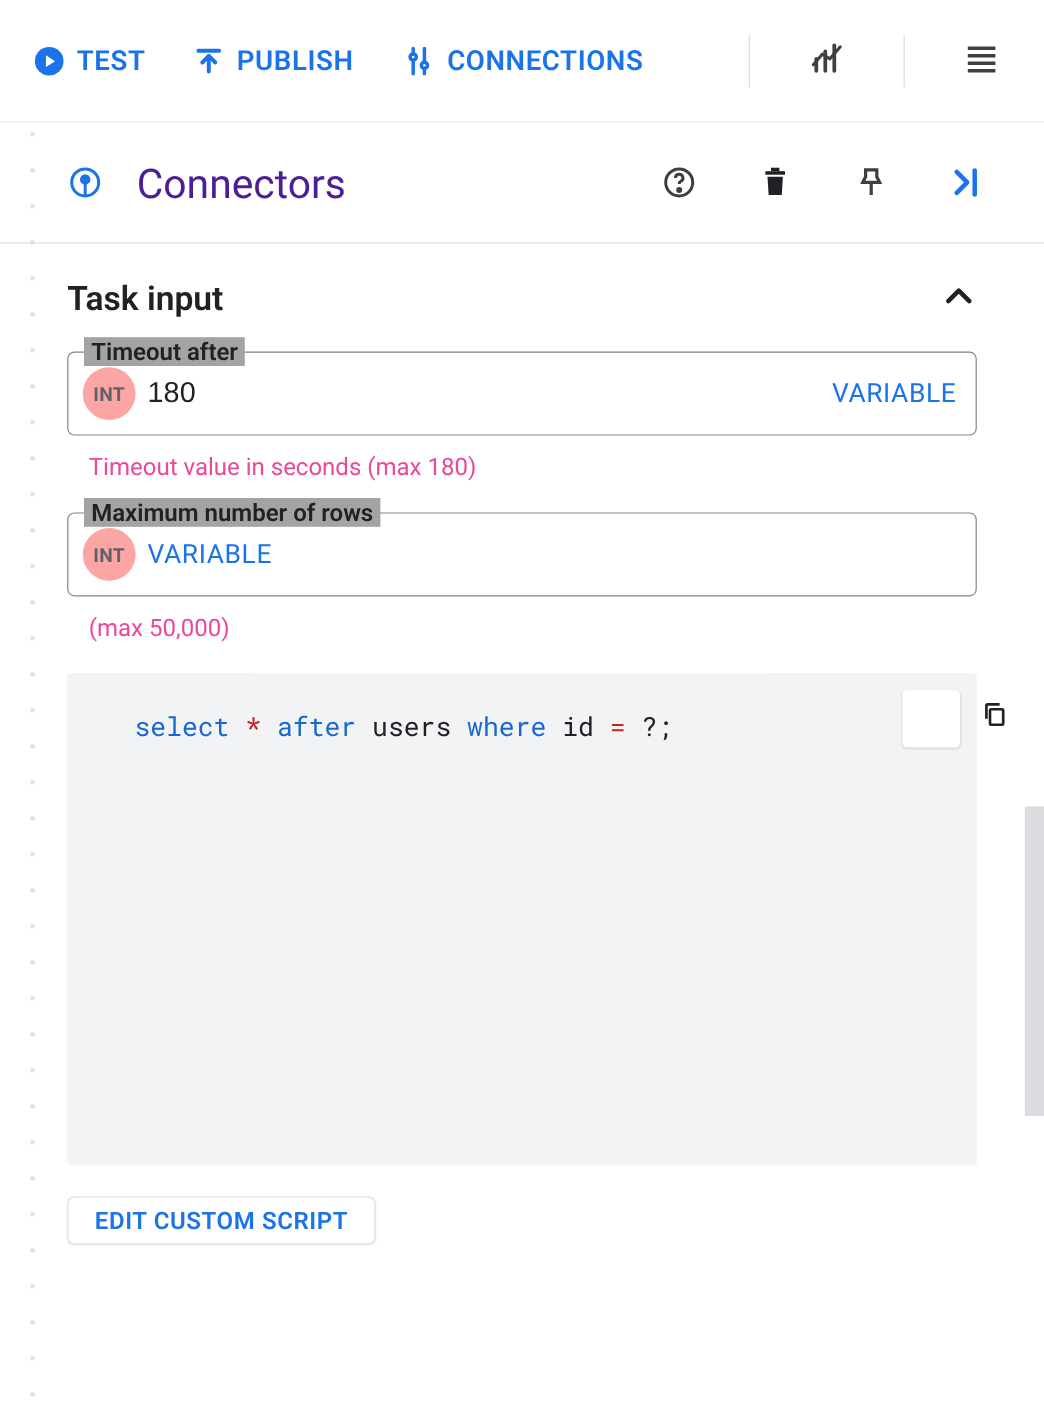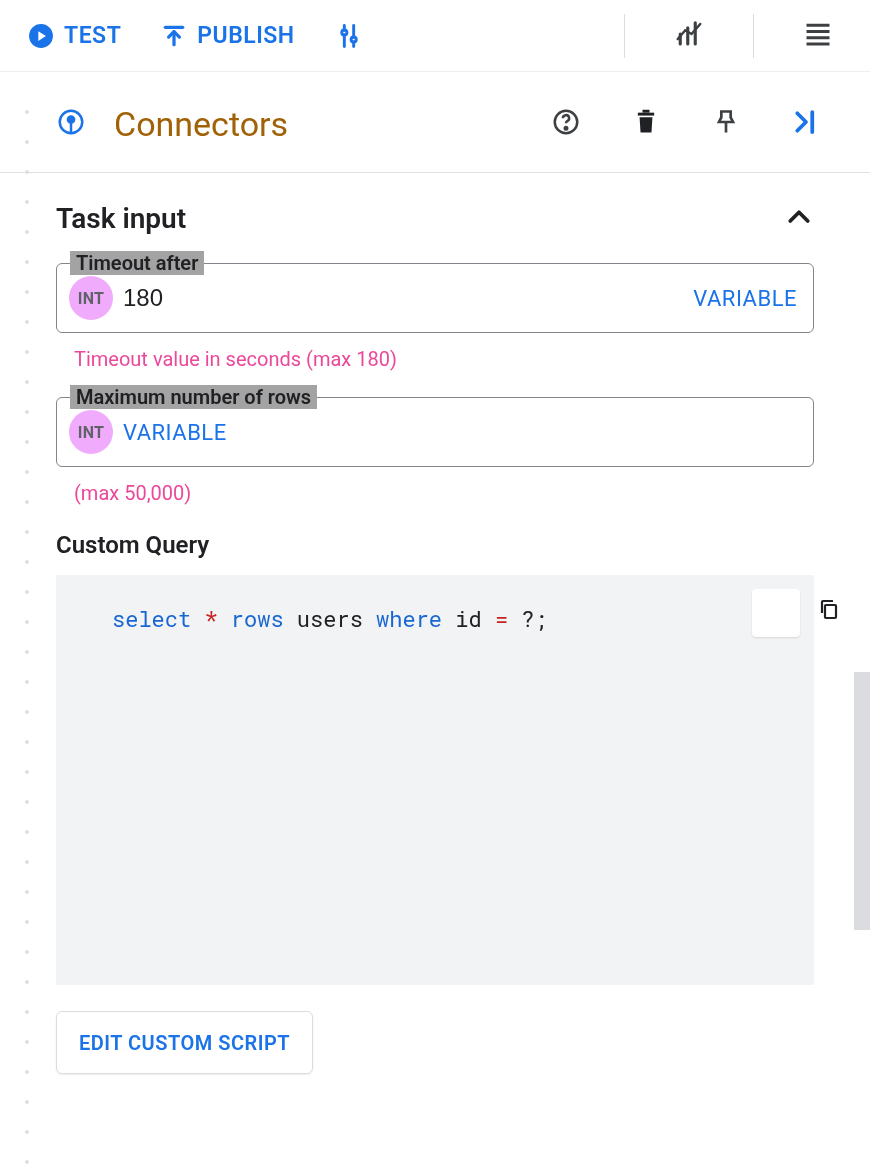--- a/index.html
+++ b/index.html
@@ -10,21 +10,21 @@
       background: #fff;
       color: #202124;
       overflow: hidden;
       position: relative;
     }
 
     
     .toolbar {
       display: flex;
       align-items: center;
-      height: 72px;
+      height: 102px;
       padding: 0 28px;
       border-bottom: 1px solid #eee;
       gap: 40px;
     }
     .toolbar-btn {
       display: flex;
       align-items: center;
       gap: 10px;
       color: #1a73e8;
       font-size: 23px;
@@ -57,21 +57,21 @@
       padding: 28px 40px 24px 56px;
       border-bottom: 1px solid #e0e0e0;
     }
     .panel-header .conn-icon {
       margin-right: 28px;
       color: #1a73e8;
     }
     .panel-title {
       font-size: 34px;
       font-weight: 400;
-      color: #a16207;
+      color: #4c1d95;
     }
     .panel-actions {
       margin-left: auto;
       display: flex;
       align-items: center;
       gap: 32px;
     }
 
     
     .canvas-strip {
@@ -121,21 +121,21 @@
       background: #a3a3a3;
       padding: 0 6px;
       font-size: 20px;
       font-weight: 600;
       color: #202124;
     }
     .int-badge {
       width: 44px;
       height: 44px;
       border-radius: 50%;
-      background: #f0abfc;
+      background: #fca5a5;
       display: flex;
       align-items: center;
       justify-content: center;
       font-size: 16px;
       font-weight: 700;
       color: #5f6368;
       letter-spacing: 0.3px;
       margin-right: 10px;
       flex-shrink: 0;
     }
@@ -192,21 +192,21 @@
       align-items: center;
       justify-content: center;
       cursor: pointer;
     }
 
     .edit-btn {
       margin-top: 26px;
       display: inline-flex;
       align-items: center;
       padding: 0 22px;
-      height: 63px;
+      height: 40px;
       border: 1px solid #dadce0;
       border-radius: 6px;
       color: #1a73e8;
       font-size: 20px;
       font-weight: 600;
       letter-spacing: 0.5px;
       cursor: pointer;
       box-shadow: 0 1px 2px rgba(0,0,0,0.08);
     }
 
@@ -247,20 +247,21 @@
     <span>
       <svg width="28" height="28" viewBox="0 0 24 24" fill="none" stroke="#1a73e8" stroke-width="2.5" stroke-linecap="round">
           <path d="M8 3v4"></path>
           <circle cx="8" cy="9" r="2.2"></circle>
           <path d="M8 11v10"></path>
           <path d="M16 3v10"></path>
           <circle cx="16" cy="15" r="2.2"></circle>
           <path d="M16 17v4"></path>
         </svg>
     </span>
+    <span>CONNECTIONS</span>
   </div>
   <div class="spacer"></div>
   <div class="vdiv"></div>
   <div class="icon-btn">
     <span>
       <svg width="30" height="30" viewBox="0 0 24 24" fill="none" stroke="#3c4043" stroke-width="2.5" stroke-linecap="round">
           <line x1="5" y1="20" x2="5" y2="12"></line>
           <line x1="11" y1="20" x2="11" y2="7"></line>
           <line x1="17" y1="20" x2="17" y2="3"></line>
           <path d="M3 16 L9 9 L14 12 L21 4" stroke-width="2"></path>
@@ -354,22 +355,21 @@
   <div class="field">
     <div class="field-legend">Maximum number of rows</div>
     <div class="field-border">
       <div class="int-badge">INT</div>
       <div class="variable-link">VARIABLE</div>
     </div>
   </div>
   <div class="field-hint">(max 50,000)</div>
 
   
-  <div class="cq-label">Custom Query</div>
-  <div class="code-block"><span class="tok-kw">select</span> <span class="tok-op">*</span> <span class="tok-kw">rows</span> <span>users</span> <span class="tok-kw">where</span> <span>id</span> <span class="tok-op">=</span> <span>?</span><span>;</span>
+  <div class="code-block"><span class="tok-kw">select</span> <span class="tok-op">*</span> <span class="tok-kw">after</span> <span>users</span> <span class="tok-kw">where</span> <span>id</span> <span class="tok-op">=</span> <span>?</span><span>;</span>
     <div class="copy-btn">
       <span>
         <svg width="24" height="24" viewBox="0 0 24 24" fill="none" stroke="#202124" stroke-width="2.2">
             <rect x="8" y="8" width="11" height="13" rx="1"></rect>
             <path d="M5 16V5a1 1 0 0 1 1-1h10"></path>
           </svg>
       </span>
     </div>
   </div>
 

